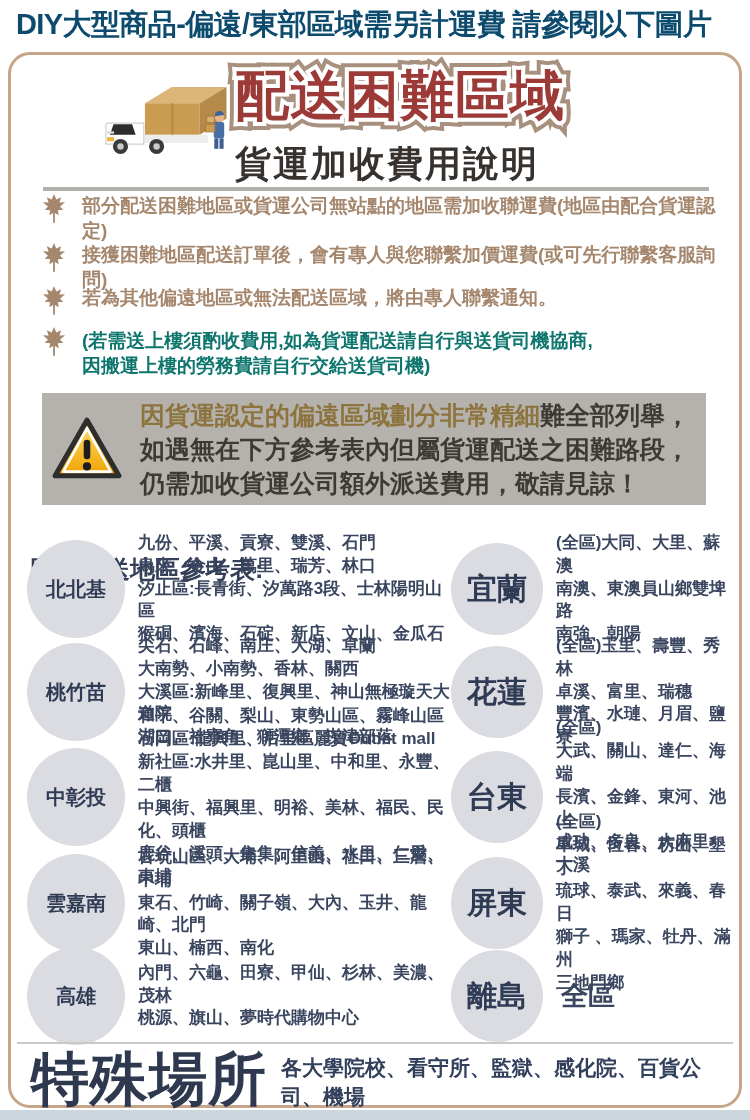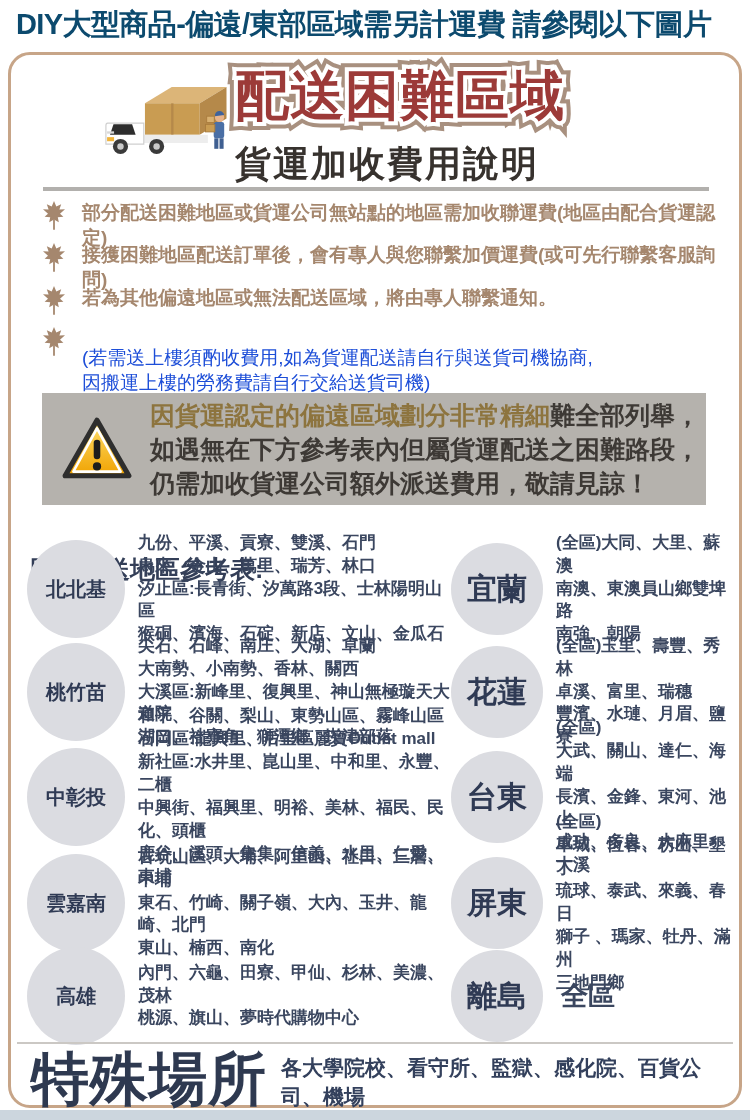--- a/index.html
+++ b/index.html
@@ -26,26 +26,26 @@
   .bl.outer{position:absolute;left:0;top:0;-webkit-text-stroke:16px #a8907f;color:#a8907f;}
   .bl.mid{position:absolute;left:0;top:0;-webkit-text-stroke:8px #ffffff;color:#ffffff;}
   .bl.top{position:relative;color:#9c3a38;}
   .subtitle{margin-top:15px;font-size:36px;font-weight:bold;color:#37322e;letter-spacing:2px;white-space:nowrap;}
   .divider1{position:absolute;top:132px;left:32px;right:30px;height:4px;background:#b2b0ad;}
   
   .note{position:absolute;left:30px;right:10px;display:flex;align-items:flex-start;}
   .note .leaf{flex:none;width:26px;height:30px;margin-right:15px;margin-top:0px;}
   .note .ntext{font-size:19px;font-weight:bold;color:#a5876e;line-height:1.3;}
   .note.dark .ntext{color:#46403a;}
-  .subnote{font-size:19px;font-weight:normal;color:#1d4ed8;line-height:1.32;white-space:pre-line;margin-top:18px;}
-  .n1{top:146px}.n2{top:188px}.n3{top:231px}.n4{top:272px}
+  .subnote{font-size:19px;font-weight:bold;color:#0f766e;line-height:1.32;white-space:pre-line;margin-top:1px;}
+  .n1{top:139px}.n2{top:188px}.n3{top:231px}.n4{top:272px}
   
   .warnbox{
     position:absolute;top:338px;left:31px;width:664px;height:112px;
-    background:#b5b2ad;display:flex;align-items:center;box-sizing:border-box;padding-left:18px;
+    background:#b5b2ad;display:flex;align-items:center;box-sizing:border-box;padding-left:8px;
   }
   .warnicon{flex:none;width:74px;height:68px;}
   .warntext{margin-left:16px;font-size:25px;font-weight:bold;color:#3d3935;line-height:1.36;}
   .warntext .gold{color:#8d743e;}
   .warn-rest{white-space:pre-line;}
   
   .tbl-heading{position:absolute;top:452px;left:19px;font-size:25px;font-weight:bold;color:#333e57;margin-top:46px;}
   .t-row{position:absolute;left:16px;right:4px;display:flex;align-items:center;}
   .r1{top:483px;height:102px}.r2{top:586px;height:102px}
   .r3{top:684px;height:116px}.r4{top:798px;height:100px}.r5{top:898px;height:86px}

